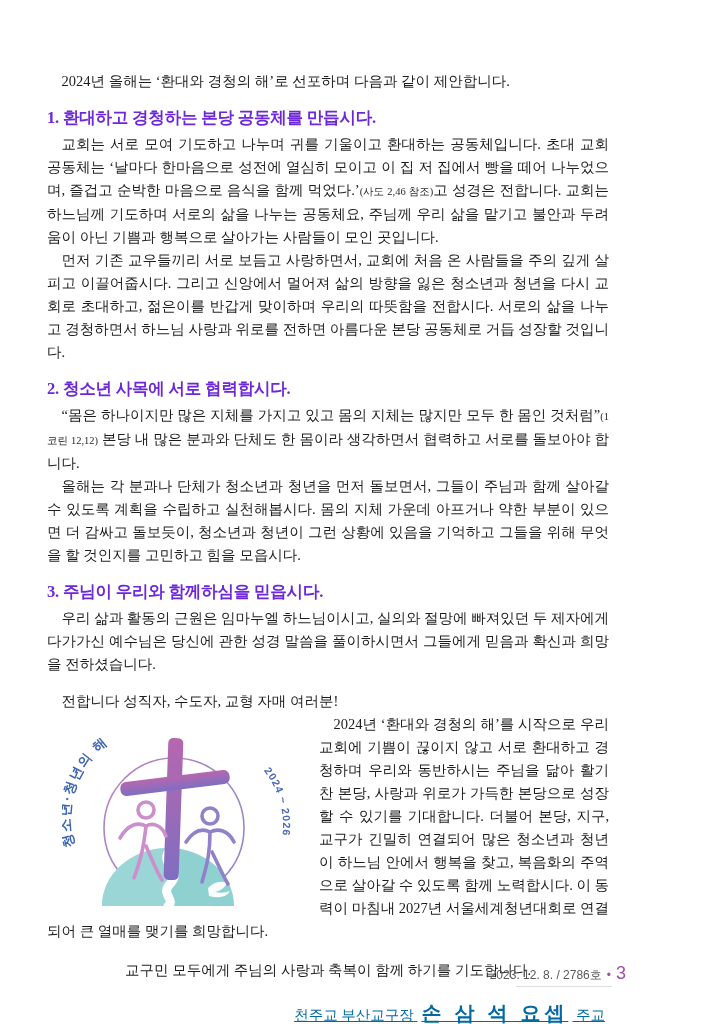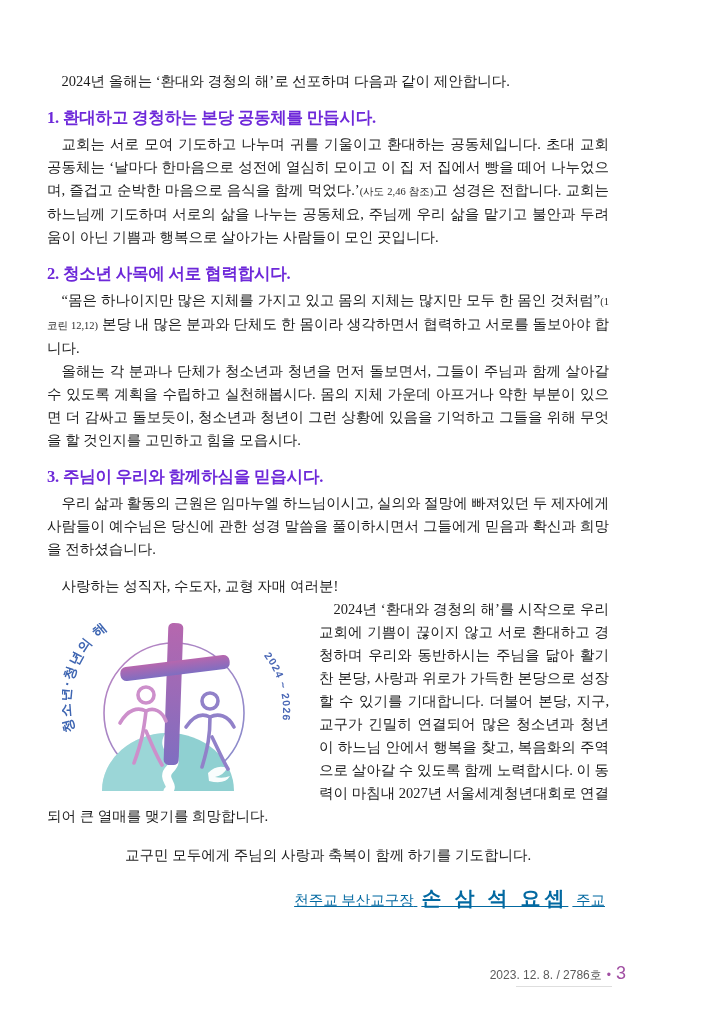--- a/index.html
+++ b/index.html
@@ -99,29 +99,30 @@
 </head>
 <body>
 
 <div class="page">
   <div class="content">
 
     <p class="para intro">2024년 올해는 ‘환대와 경청의 해’로 선포하며 다음과 같이 제안합니다.</p>
 
     <div class="sec-heading">1. 환대하고 경청하는 본당 공동체를 만듭시다.</div>
     <p class="para"><span>교회는 서로 모여 기도하고 나누며 귀를 기울이고 환대하는 공동체입니다. 초대 교회 공동체는 ‘날마다 한마음으로 성전에 열심히 모이고 이 집 저 집에서 빵을 떼어 나누었으며, 즐겁고 순박한 마음으로 음식을 함께 먹었다.’</span><span class="ref">(사도 2,46 참조)</span><span>고 성경은 전합니다. 교회는 하느님께 기도하며 서로의 삶을 나누는 공동체요, 주님께 우리 삶을 맡기고 불안과 두려움이 아닌 기쁨과 행복으로 살아가는 사람들이 모인 곳입니다.</span></p>
+    <p class="para">먼저 기존 교우들끼리 서로 보듬고 사랑하면서, 교회에 처음 온 사람들을 주의 깊게 살피고 이끌어줍시다. 그리고 신앙에서 멀어져 삶의 방향을 잃은 청소년과 청년을 다시 교회로 초대하고, 젊은이를 반갑게 맞이하며 우리의 따뜻함을 전합시다. 서로의 삶을 나누고 경청하면서 하느님 사랑과 위로를 전하면 아름다운 본당 공동체로 거듭 성장할 것입니다.</p>
 
     <div class="sec-heading">2. 청소년 사목에 서로 협력합시다.</div>
     <p class="para"><span>“몸은 하나이지만 많은 지체를 가지고 있고 몸의 지체는 많지만 모두 한 몸인 것처럼”</span><span class="ref">(1코린 12,12)</span><span> 본당 내 많은 분과와 단체도 한 몸이라 생각하면서 협력하고 서로를 돌보아야 합니다.</span></p>
     <p class="para">올해는 각 분과나 단체가 청소년과 청년을 먼저 돌보면서, 그들이 주님과 함께 살아갈 수 있도록 계획을 수립하고 실천해봅시다. 몸의 지체 가운데 아프거나 약한 부분이 있으면 더 감싸고 돌보듯이, 청소년과 청년이 그런 상황에 있음을 기억하고 그들을 위해 무엇을 할 것인지를 고민하고 힘을 모읍시다.</p>
 
     <div class="sec-heading">3. 주님이 우리와 함께하심을 믿읍시다.</div>
-    <p class="para">우리 삶과 활동의 근원은 임마누엘 하느님이시고, 실의와 절망에 빠져있던 두 제자에게 사람들이 예수님은 당신에 관한 성경 말씀을 풀이하시면서 그들에게 믿음과 확신과 희망을 전하셨습니다.</p>
+    <p class="para">우리 삶과 활동의 근원은 임마누엘 하느님이시고, 실의와 절망에 빠져있던 두 제자에게 다가가신 예수님은 당신에 관한 성경 말씀을 풀이하시면서 그들에게 믿음과 확신과 희망을 전하셨습니다.</p>
 
-    <p class="para salutation">사랑하는 성직자, 수도자, 교형 자매 여러분!</p>
+    <p class="para salutation">전합니다 성직자, 수도자, 교형 자매 여러분!</p>
 
     <div class="closing-para">
       <span class="logo-float">
         <svg viewBox="0 0 258 168" width="258" height="168">
           <defs>
             <linearGradient id="gradCross" x1="0" y1="0" x2="0" y2="1">
               <stop offset="0" stop-color="#b667ae"></stop>
               <stop offset="1" stop-color="#7f6ec1"></stop>
             </linearGradient>
             <linearGradient id="gradCircle" x1="0" y1="0" x2="1" y2="1">

